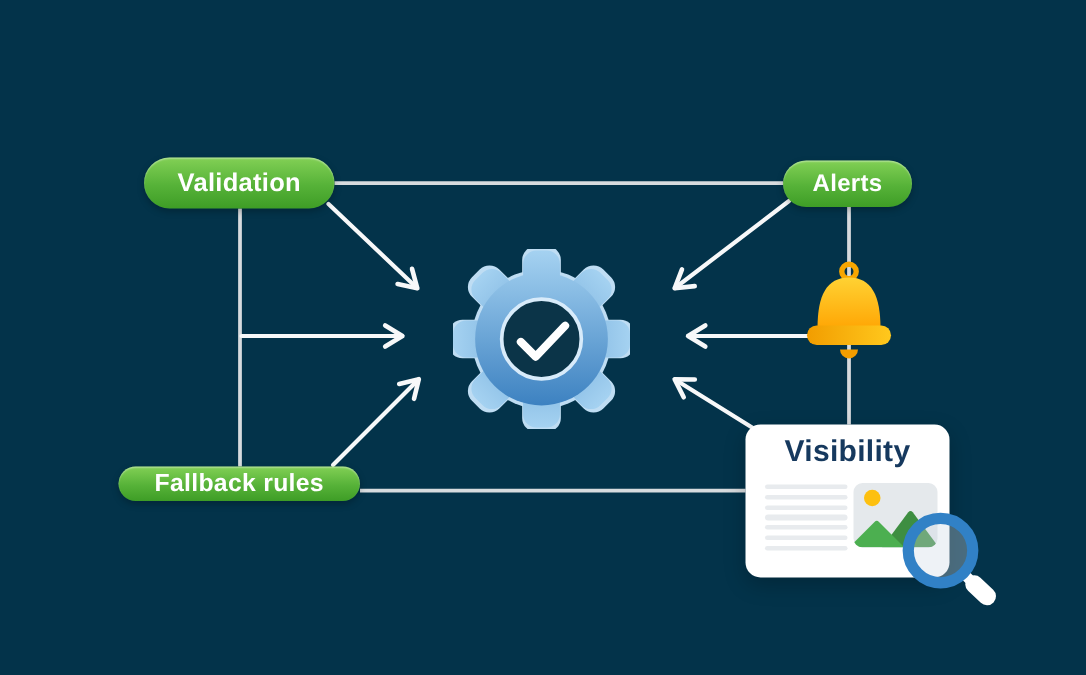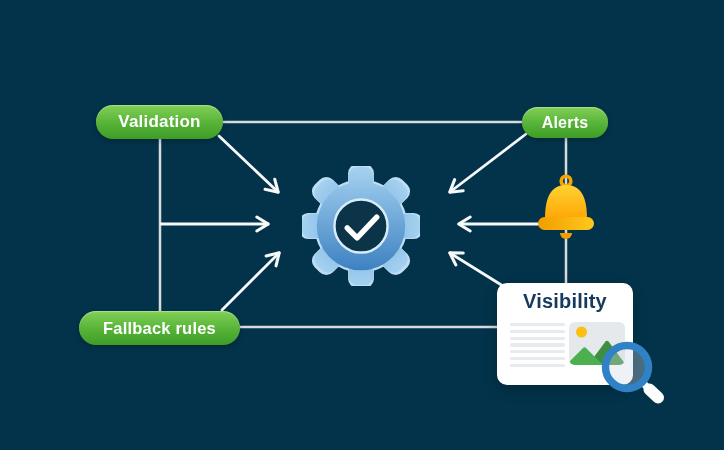--- a/index.html
+++ b/index.html
@@ -12,21 +12,21 @@
   
   .pill{
     position:absolute;display:flex;align-items:center;justify-content:center;
     background:linear-gradient(180deg,#82d055 0%,#56b238 55%,#3e9d26 100%);
     border-radius:999px;color:#ffffff;font-weight:700;letter-spacing:.2px;
     box-shadow:0 2px 5px rgba(0,0,0,.25), inset 0 1px 1px rgba(255,255,255,.35);
     z-index:3;
   }
   .pill-validation{left:96px;top:105px;width:127px;height:34px;font-size:17px;}
   .pill-alerts{left:522px;top:107px;width:86px;height:31px;font-size:16px;}
-  .pill-fallback{left:79px;top:311px;width:161px;height:34px;font-size:16.5px;}
+  .pill-fallback{left:79px;top:311px;width:161px;height:23px;font-size:16.5px;}
   
   .gear{position:absolute;left:302px;top:166px;width:118px;height:120px;z-index:2;}
   
   .bell{position:absolute;left:536px;top:172px;width:60px;height:72px;z-index:2;}
   
   .card{
     position:absolute;left:497px;top:283px;width:136px;height:102px;
     background:#ffffff;border-radius:10px;z-index:4;
     box-shadow:0 5px 14px rgba(0,0,0,.22);
   }

